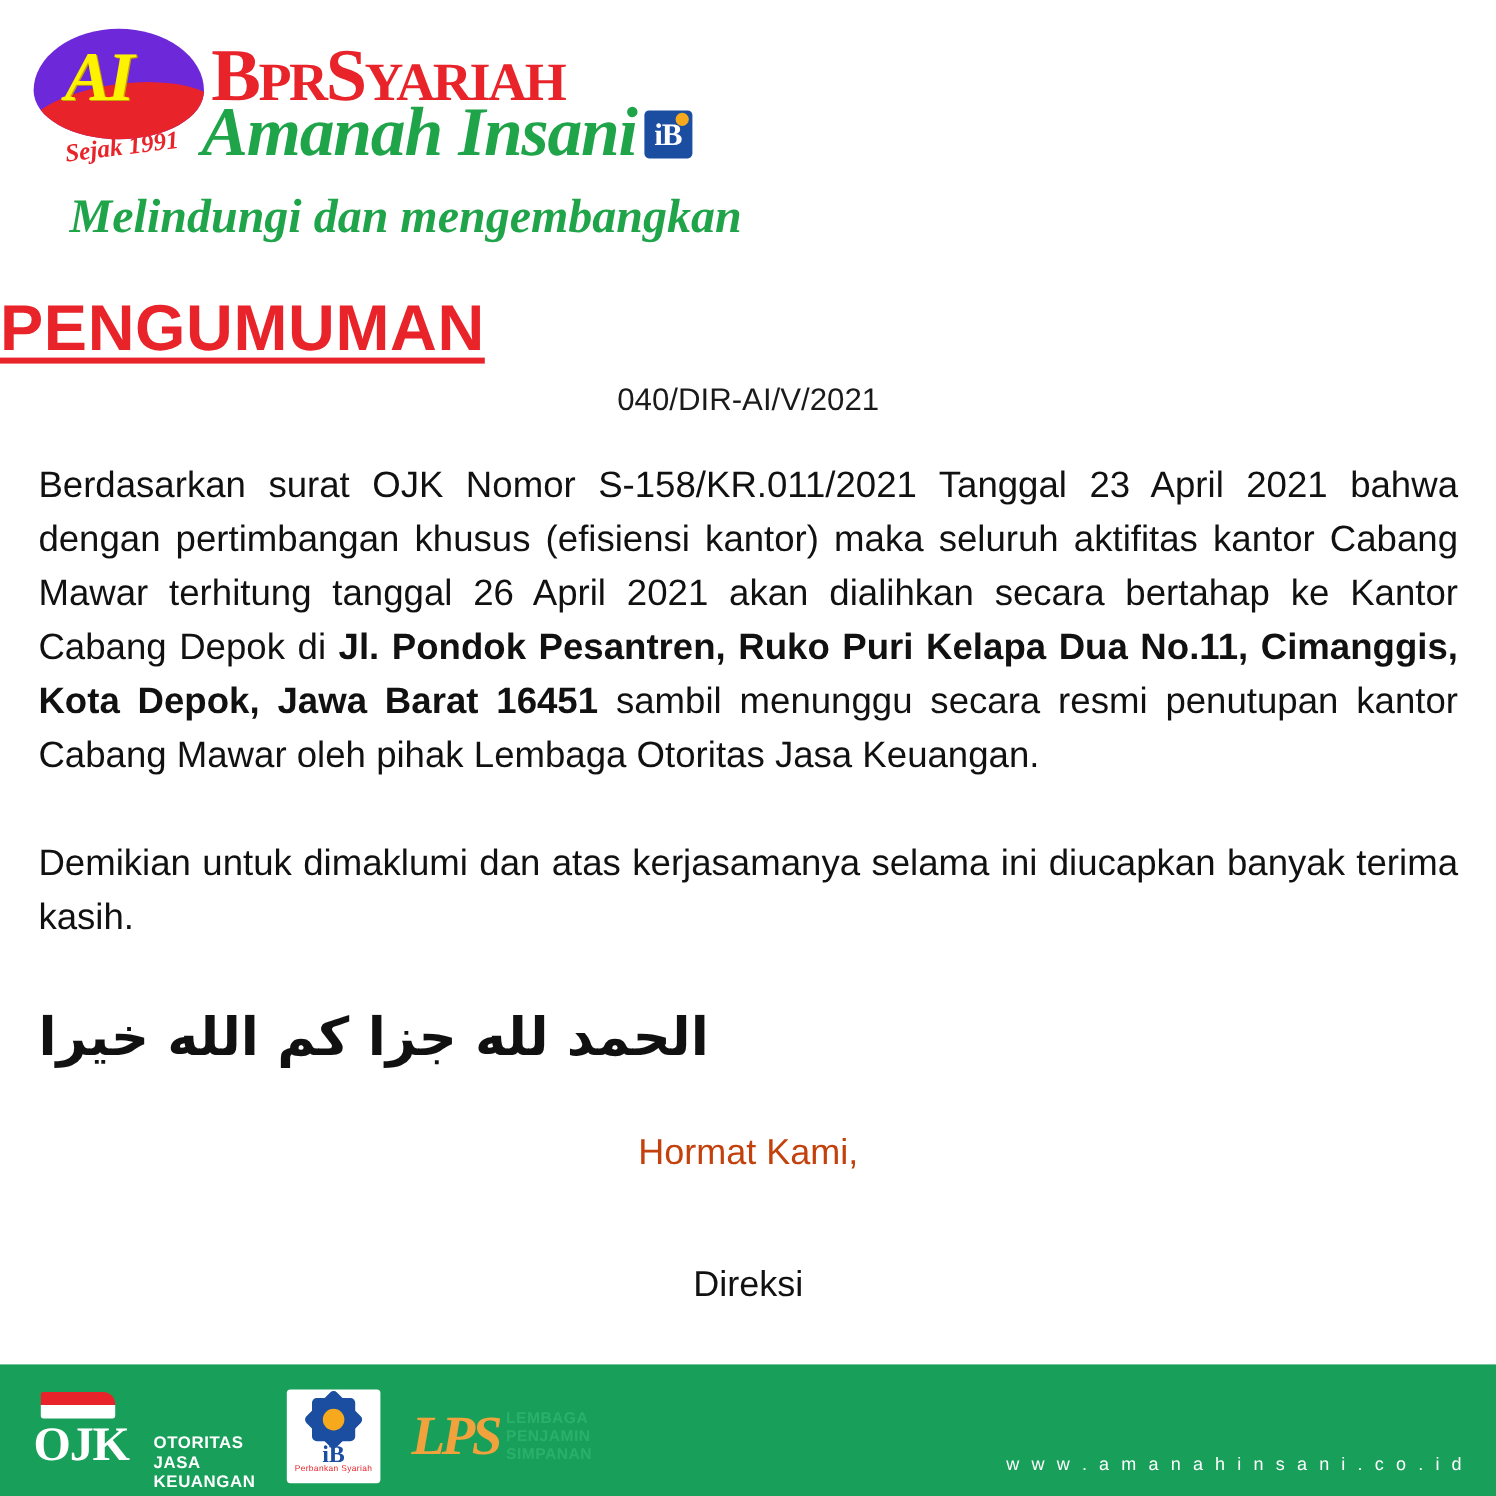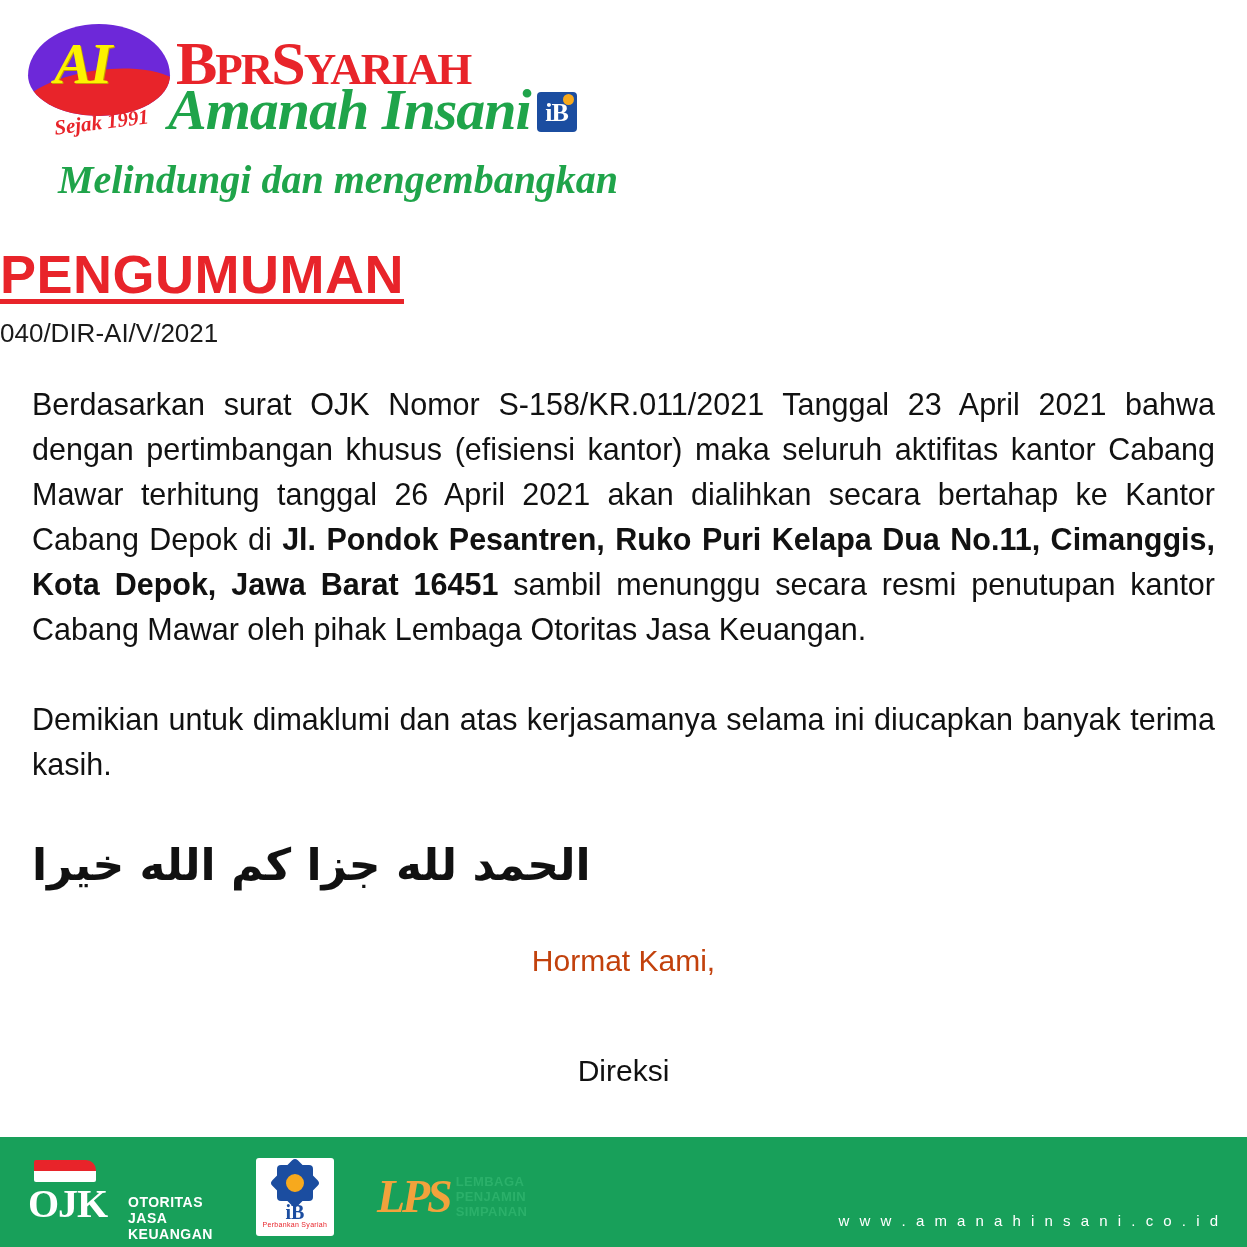--- a/index.html
+++ b/index.html
@@ -148,21 +148,21 @@
     color: #e8242a;
     text-decoration: underline;
     text-underline-offset: 6px;
     letter-spacing: 0.5px;
   }
   .doc-number {
     position: absolute;
     top: 318px;
     left: 0;
     width: 100%;
-    text-align: left;
+    text-align: center;
     font-size: 26px;
     color: #1a1a1a;
   }
 
   
   .body-wrap {
     position: absolute;
     left: 32px;
     right: 32px;
     top: 382px;
@@ -207,21 +207,21 @@
     width: 100%;
     height: 110px;
     background: #18a05a;
   }
   .footer-logos {
     position: absolute;
     left: 26px;
     top: 14px;
     display: flex;
     align-items: center;
-    gap: 43px;
+    gap: 26px;
   }
 
   
   .ojk {
     display: flex;
     align-items: center;
     gap: 6px;
   }
   .ojk-mark {
     position: relative;

